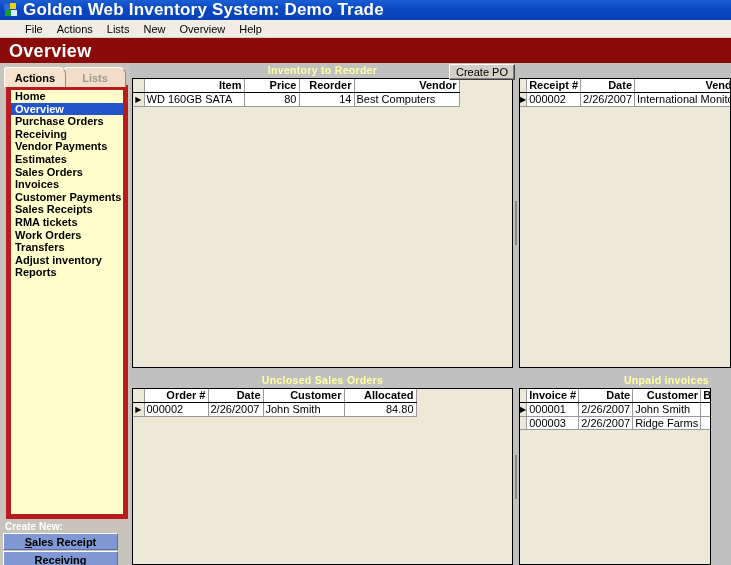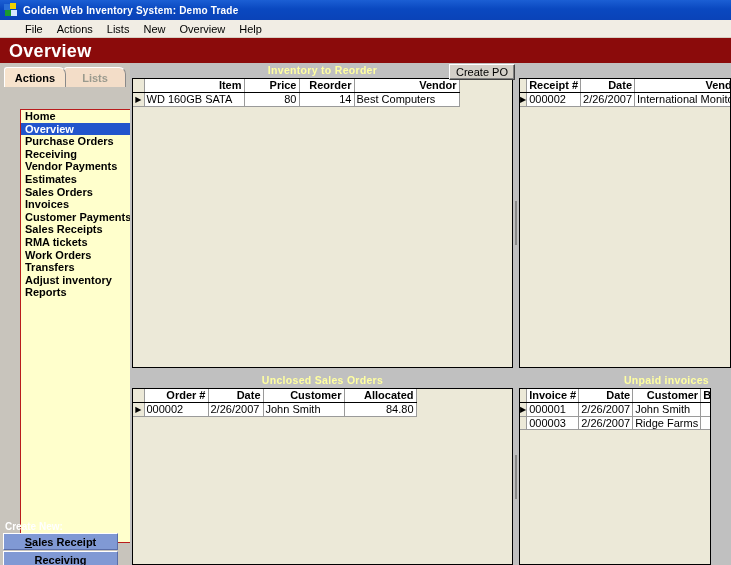--- a/index.html
+++ b/index.html
@@ -32,21 +32,21 @@
     flex: 0 0 auto;
   }
   .titlebar .app-icon .sq {
     position: absolute; width: 6px; height: 6px;
   }
   .titlebar .app-icon .s1 { left:0; top:1px; background:#2a6fd8; }
   .titlebar .app-icon .s2 { left:6px; top:0px; background:#f0d000; }
   .titlebar .app-icon .s3 { left:1px; top:7px; background:#1a9a30; }
   .titlebar .app-icon .s4 { left:7px; top:7px; background:#d8e8ff; }
   .titlebar .title-text {
-    color: #ffffff; font-weight: bold; font-size: 10px;
+    color: #ffffff; font-weight: bold; font-size: 17px;
     letter-spacing: .2px; white-space: nowrap;
   }
 
   
   .menubar {
     position: absolute; left: 0; top: 20px; width: 731px; height: 18px;
     background: #f1ede4;
     border-bottom: 1px solid #d6d0c4;
     display: flex; align-items: center;
     padding-left: 18px;
@@ -92,25 +92,24 @@
     z-index: 3;
   }
   .tab.t-lists {
     left: 64px; width: 62px;
     background: #f3ddc8;
     color: #9a9a8e;
     font-weight: bold;
     z-index: 2;
   }
   .navlist {
-    position: absolute; left: 20px; top: 22px; width: 122px; height: 434px;
+    position: absolute; left: 6px; top: 22px; width: 122px; height: 434px;
     background: #ffffcc;
-    border: 1px solid #b91c1c;
-    overflow: hidden;
-    margin-top: 24px;
+    border: 5px solid #b91c1c;
+    overflow: hidden;
   }
   .navlist .nav-item {
     height: 12.6px; line-height: 12.6px;
     padding-left: 4px;
     font-size: 11px; font-weight: bold;
     color: #000; white-space: nowrap;
     cursor: default;
   }
   .navlist .nav-item.selected {
     background: #2255cc; color: #ffffff;

